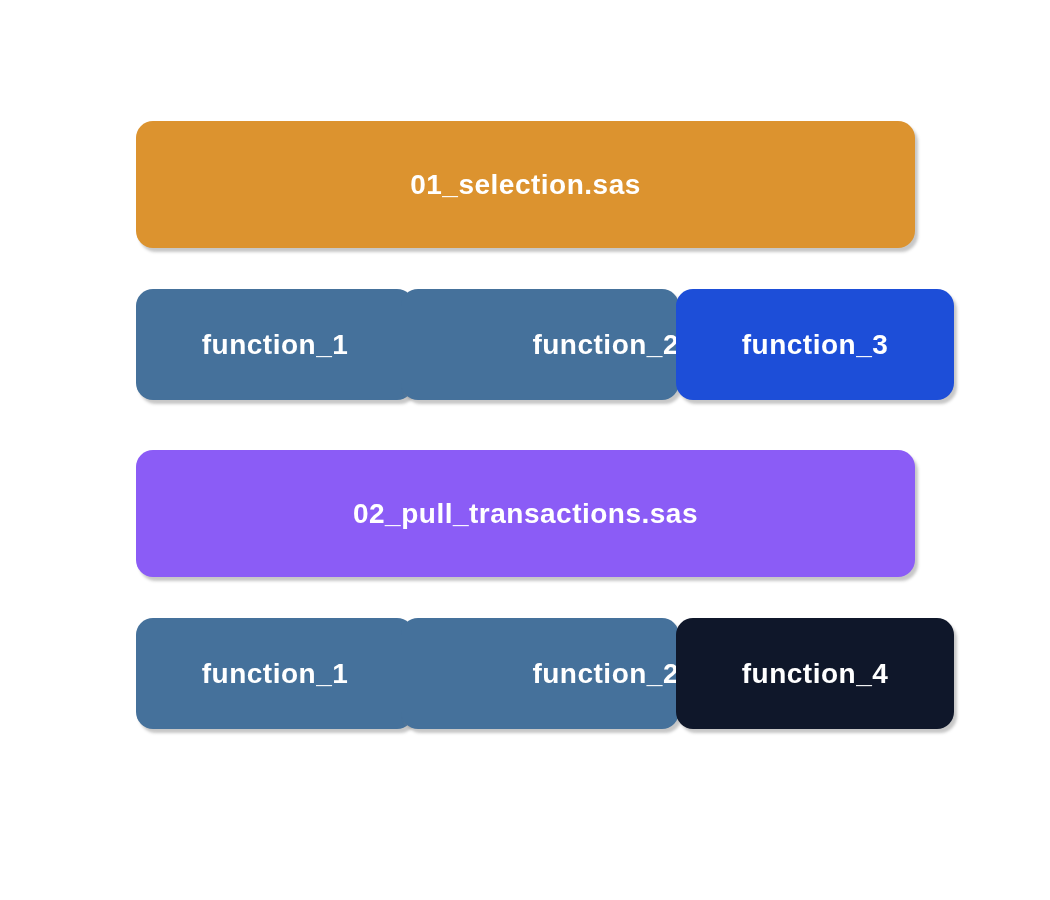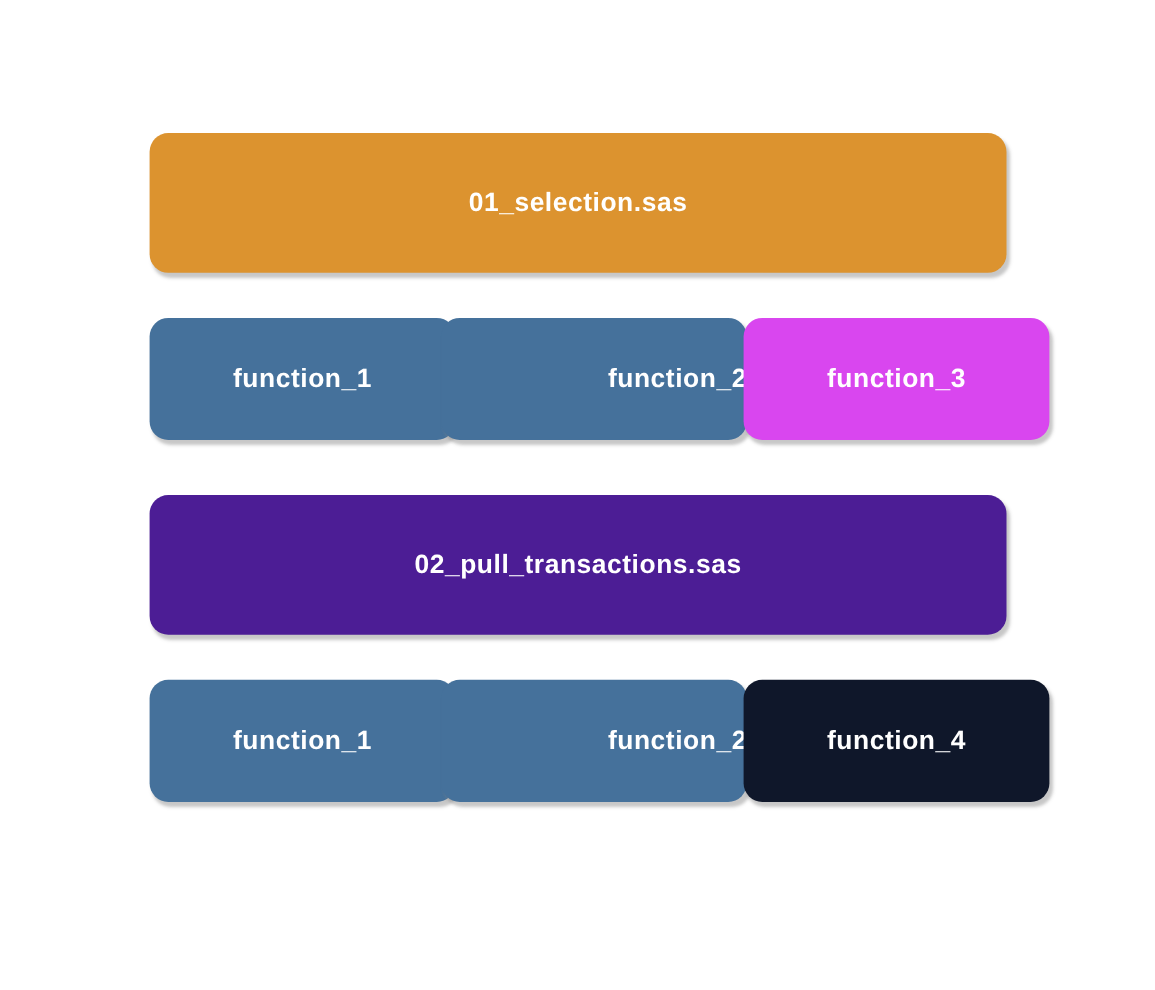--- a/index.html
+++ b/index.html
@@ -17,21 +17,21 @@
   }
   .node {
     position: absolute;
     border-radius: 17px;
     box-shadow: 3px 4px 3px rgba(130,130,130,0.45);
     display: flex;
     align-items: center;
     justify-content: center;
     color: #ffffff;
     font-weight: bold;
-    font-size: 24px;
+    font-size: 28px;
     letter-spacing: 0.5px;
     box-sizing: border-box;
   }
   .script-node {
     left: 136px;
     width: 779px;
     height: 127px;
   }
   .fn-node {
     width: 278px;
@@ -57,25 +57,25 @@
   </div>
 
   <div class="node fn-node fn-row-0 col-0" style="background-color: rgb(69, 113, 155);">
     <span>function_1</span>
   </div>
 
   <div class="node fn-node fn-row-0 col-1" style="background-color: rgb(69, 113, 155);">
     <span>function_2</span>
   </div>
 
-  <div class="node fn-node fn-row-0 col-2" style="background-color: #d946ef;">
+  <div class="node fn-node fn-row-0 col-2" style="background-color: #1d4ed8;">
     <span>function_3</span>
   </div>
 
-  <div class="node script-node script-row-1" style="background-color: #4c1d95;">
+  <div class="node script-node script-row-1" style="background-color: #8b5cf6;">
     <span>02_pull_transactions.sas</span>
   </div>
 
   <div class="node fn-node fn-row-1 col-0" style="background-color: rgb(69, 113, 155);">
     <span>function_1</span>
   </div>
 
   <div class="node fn-node fn-row-1 col-1" style="background-color: rgb(69, 113, 155);">
     <span>function_2</span>
   </div>

